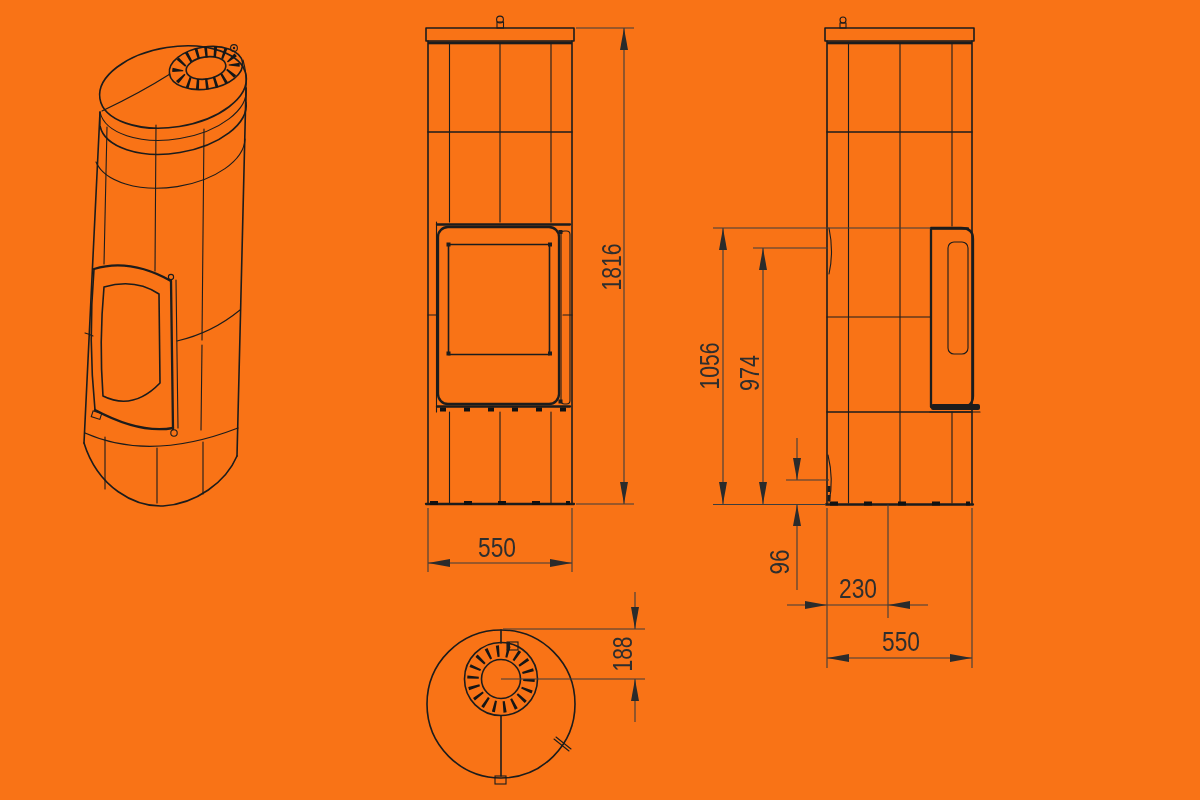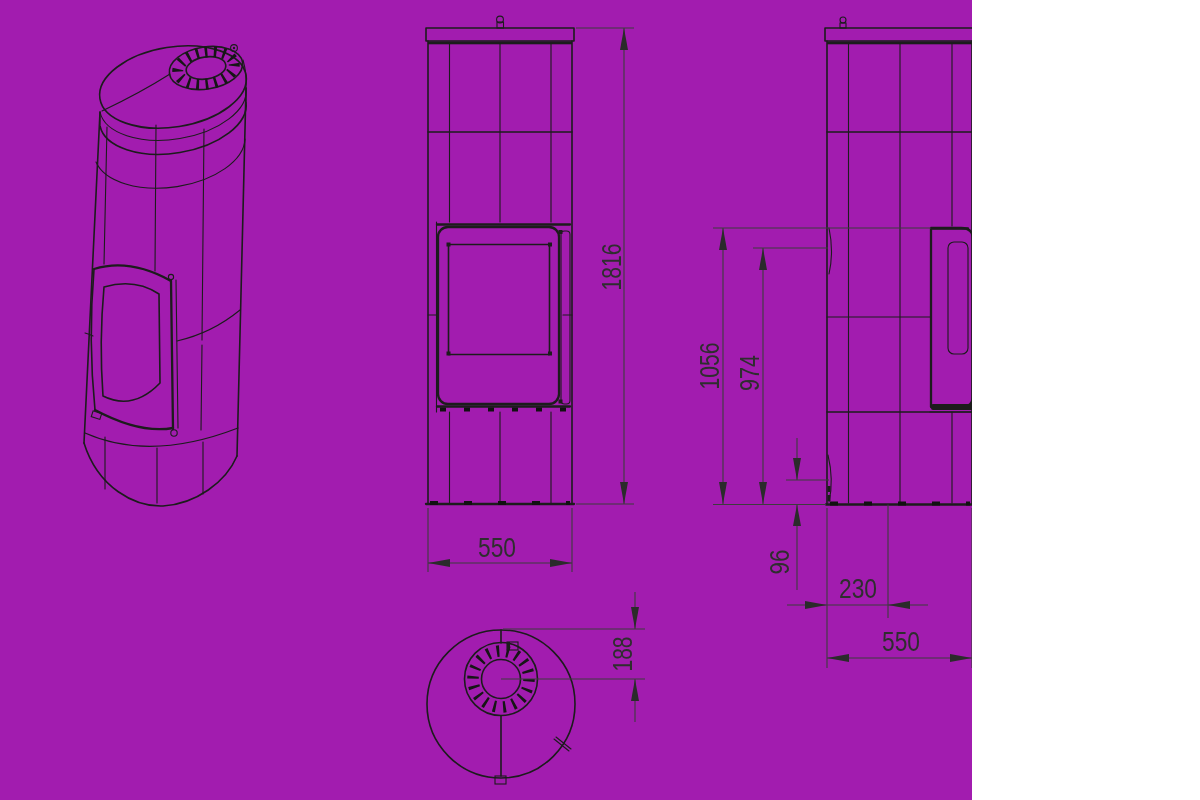--- a/index.html
+++ b/index.html
@@ -1,16 +1,16 @@
 <!DOCTYPE html>
 <html><head>
 <meta charset="utf-8">
 <style>
   html,body{margin:0;padding:0;background:#ffffff;}
-  .canvas{position:relative;width:972px;height:800px;background:#a21caf;overflow:hidden;}
+  .canvas{position:relative;width:1200px;height:800px;background:#f97316;overflow:hidden;}
   svg{position:absolute;left:0;top:0;}
   .ml{stroke:#1c1c1c;fill:none;stroke-width:1.6;stroke-linecap:round;stroke-linejoin:round;}
   .mlthin{stroke:#1c1c1c;fill:none;stroke-width:1.1;stroke-linecap:round;}
   .ml2{stroke:#1c1c1c;fill:none;stroke-width:2.3;stroke-linecap:round;stroke-linejoin:round;}
   .dashmark{stroke:#111111;fill:none;stroke-width:4;stroke-linecap:butt;}
   .dim{stroke:#3d3d3d;fill:none;stroke-width:1.1;stroke-linecap:butt;}
   .arr{fill:#2b2b2b;stroke:none;}
   .dark{fill:#1c1c1c;stroke:none;}
   .slots{stroke:#161616;fill:none;stroke-linecap:butt;}
   .dtext{font-family:"Liberation Sans",sans-serif;font-size:28px;fill:#2e2e2e;}

